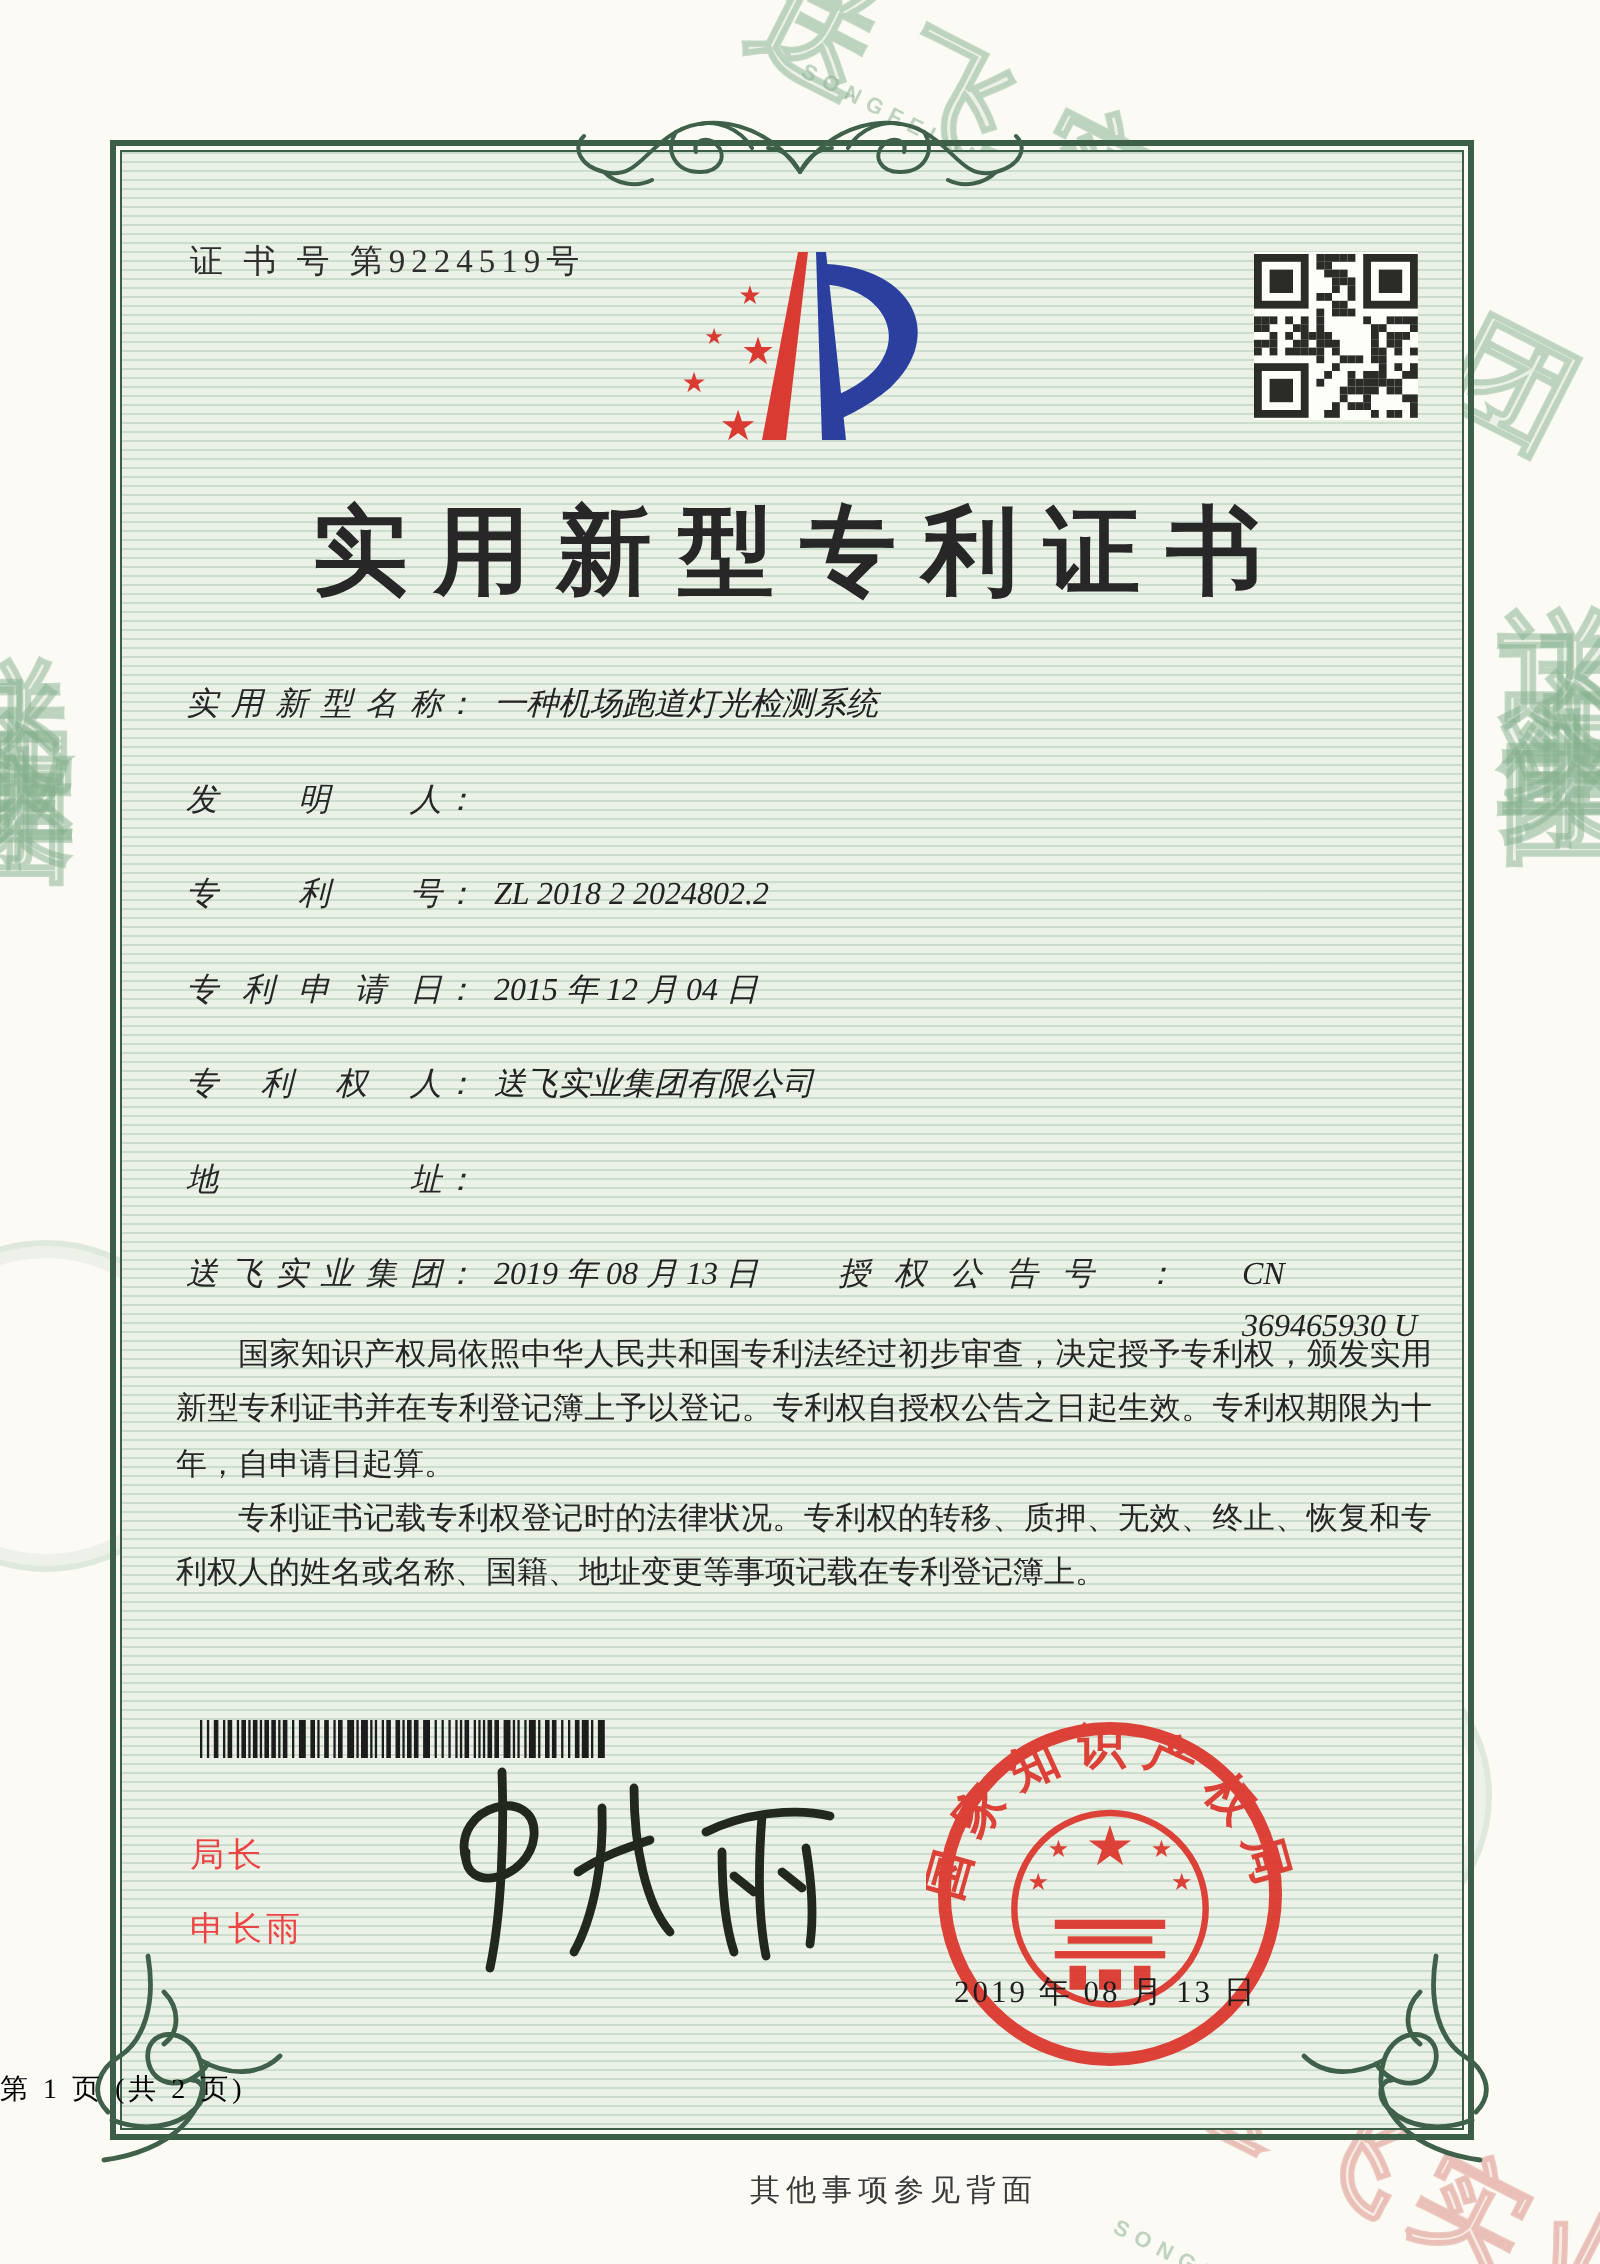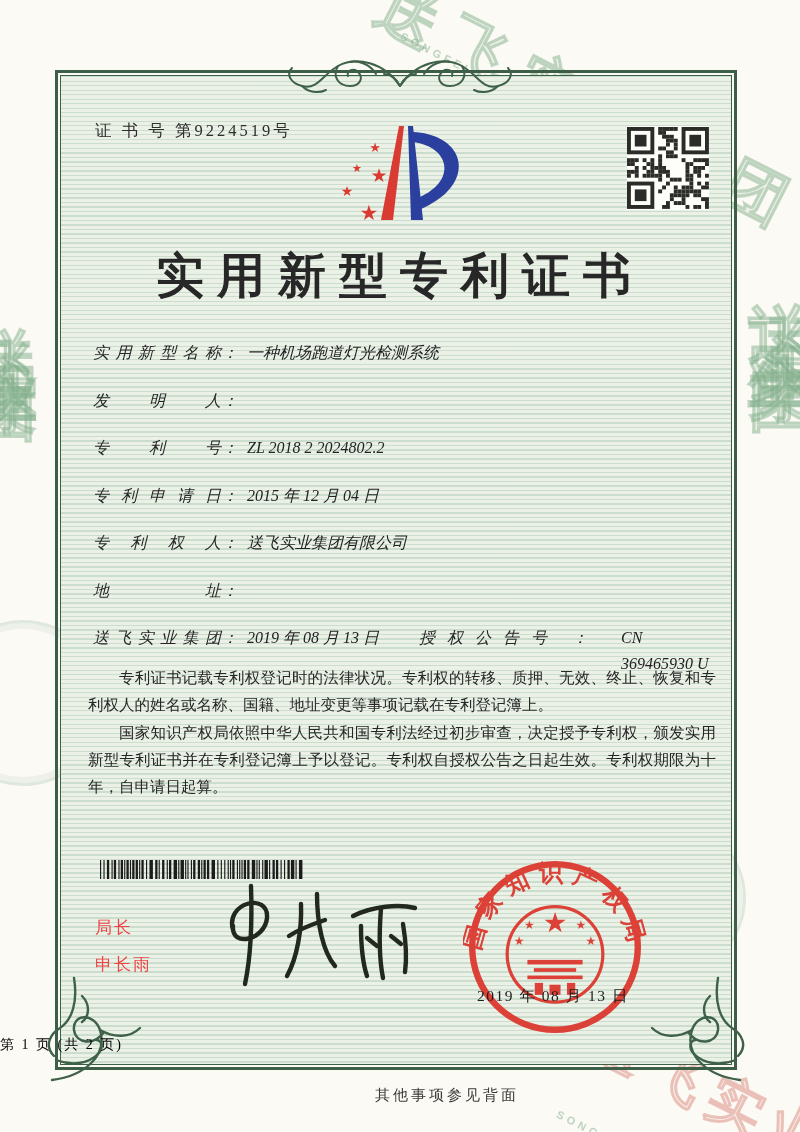--- a/index.html
+++ b/index.html
@@ -301,22 +301,22 @@
         </span>
         <span class="grp2">
           <span class="flabel">授权公告号</span>
             <span class="fcolon">：</span>
           <span class="fvalue">CN 369465930 U</span>
         </span>
       </div>
     </div>
 
     <div class="paras">
+      <p>国家知识产权局依照中华人民共和国专利法经过初步审查，决定授予专利权，颁发实用新型专利证书并在专利登记簿上予以登记。专利权自授权公告之日起生效。专利权期限为十年，自申请日起算。</p>
       <p>专利证书记载专利权登记时的法律状况。专利权的转移、质押、无效、终止、恢复和专利权人的姓名或名称、国籍、地址变更等事项记载在专利登记簿上。</p>
-      <p>国家知识产权局依照中华人民共和国专利法经过初步审查，决定授予专利权，颁发实用新型专利证书并在专利登记簿上予以登记。专利权自授权公告之日起生效。专利权期限为十年，自申请日起算。</p>
     </div>
 
     <svg class="barcode" width="206" height="19" viewBox="0 0 206 19">
       <g id="barcode-bars" fill="#1c1c1c">
           <rect x="0" y="0" width="1.15" height="19"></rect>
           <rect x="3.4499999999999997" y="0" width="1.15" height="19"></rect>
           <rect x="6.8999999999999995" y="0" width="2.3" height="19"></rect>
           <rect x="11.5" y="0" width="1.15" height="19"></rect>
           <rect x="13.8" y="0" width="2.3" height="19"></rect>
           <rect x="18.4" y="0" width="1.15" height="19"></rect>

